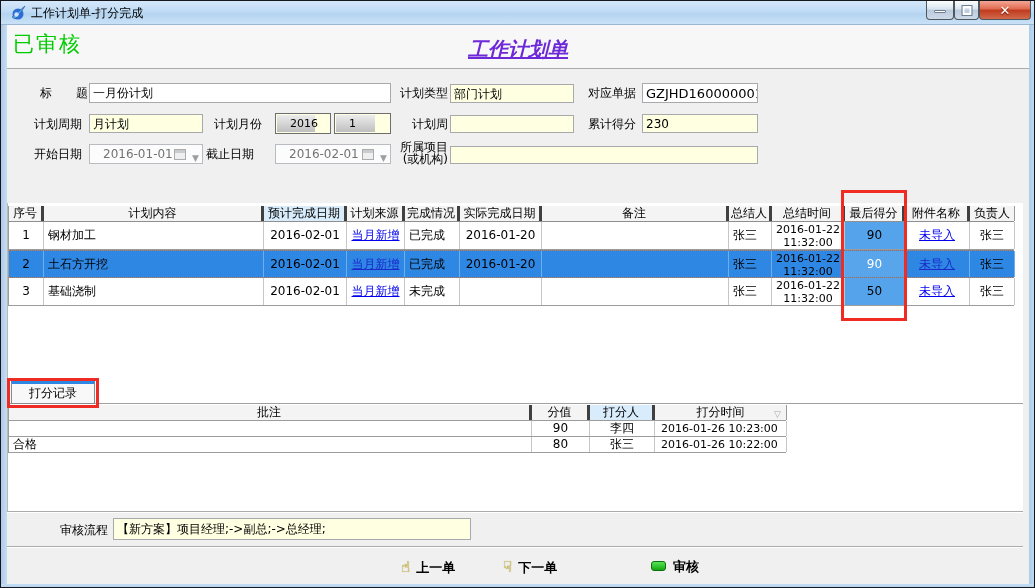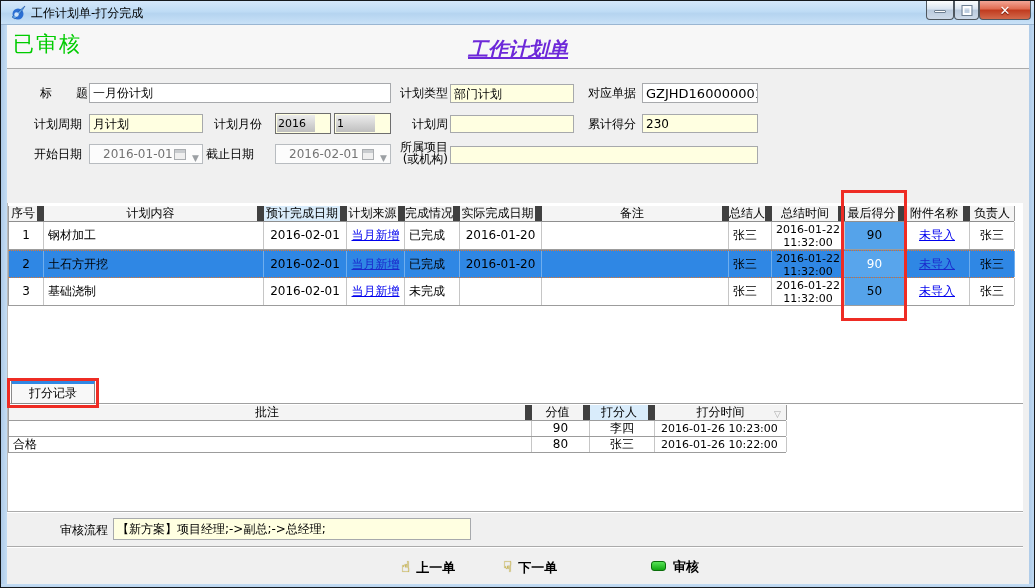--- a/index.html
+++ b/index.html
@@ -36,29 +36,29 @@
   .fld.white { background:#FFFFFF; }
   .fld.mono { font-size:13px; letter-spacing:0; }
   .datefld { position:absolute; border:1px solid #B8BCC0; background:#FCFCFC; color:#737373;
              font-size:12px; line-height:18px; padding:0 13px; }
   .cal-icon { position:absolute; right:16px; top:4px; width:12px; height:11px; border:1px solid #AAADB0;
               background:linear-gradient(#C9CCCF 3px,#EFEFEF 3px),
                          repeating-linear-gradient(90deg,#D8D8D8 0 1px,transparent 1px 3px); }
   .drop-arr { position:absolute; right:3px; top:4px; font-size:9px; color:#9B9FA3; }
   .spin { position:absolute; border:1px solid #6E6E6E; background:#FFFFE1; }
   .spin-track { position:absolute; left:1px; top:1px; bottom:1px; width:70%;
-                background:linear-gradient(180deg,#ECECEC,#BFBFBF); font-size:11px; line-height:17px; padding-left:1px; }
+                background:linear-gradient(180deg,#ECECEC,#BFBFBF); font-size:11px; line-height:17px; padding-left:13px; }
 
   .panel { position:absolute; left:6px; top:202px; width:1016px; height:308px; background:#FFFFFF;
            border-left:1px solid #B9B9B9; }
 
   .trow { position:absolute; left:7px; width:1006px; border-left:1px solid #9C9C9C; border-bottom:1px solid #9C9C9C; }
   .c { position:absolute; top:0; height:100%; border-right:1px solid #C6C6C6; font-size:12px;
        overflow:hidden; color:#000; }
-  .thead .c { border-right:7px solid #404040; background:#F4F4F4; text-align:center; line-height:15px; }
+  .thead .c { border-right:3px solid #404040; background:#F4F4F4; text-align:center; line-height:15px; }
   .thead { border-bottom:1px solid #8F8F8F; background:#F4F4F4; }
   .hot { background:#D9ECFB !important; }
   .cell-c { text-align:center; line-height:26px; }
   .cell-l { text-align:left; padding-left:4px; line-height:26px; }
   .cell-time { text-align:center; font-size:11px; line-height:13px; padding-top:1px; }
   .score-cell { background:#55A3EA; text-align:center; line-height:26px; }
   .lnk { color:#0000EE; text-decoration:underline; cursor:pointer; }
   .sel { background:#2F87E4; color:#FFF; border-top:1px dotted #E07830; border-bottom:1px dotted #E07830; }
   .sel .c { border-right-color:#6FAEEE; }
   .sel .score-cell { background:#58A5EC; color:#FFF; }

